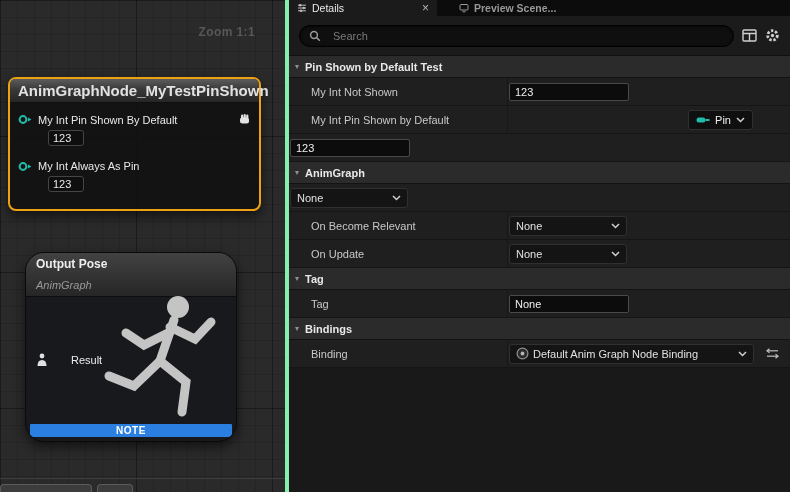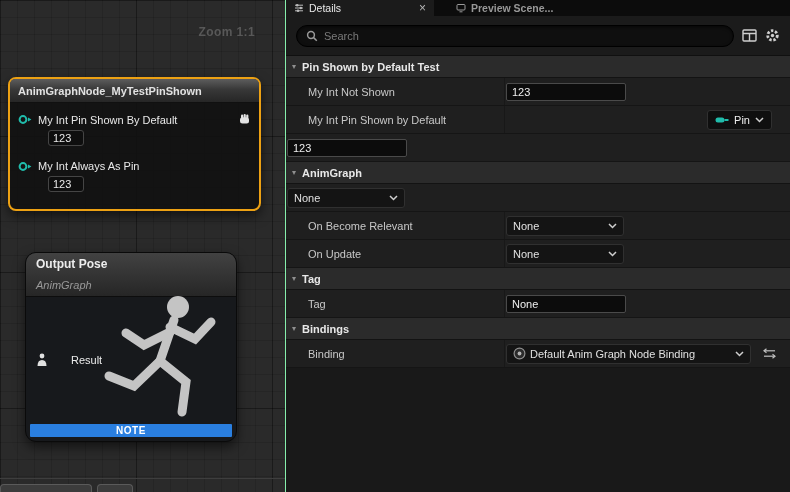--- a/index.html
+++ b/index.html
@@ -20,64 +20,64 @@
   }
   .zoom { position:absolute; top:25px; right:30px; font-size:12px; font-weight:bold; color:#585858; letter-spacing:.4px; }
 
   .node { position:absolute; border-radius:8px; box-shadow:0 5px 12px rgba(0,0,0,.55); }
   .node-test { left:8px; top:77px; width:253px; height:134px; border:2px solid #eda113; background:rgba(17,17,17,.93); }
   .node-header {
     height:24px; display:flex; align-items:center; padding:0 8px;
     border-radius:5px 5px 0 0; background:linear-gradient(to bottom,#5d5d5d,#383838 45%,#262626);
     border-bottom:1px solid #101010;
   }
-  .node-title { font-weight:bold; font-size:11px; color:#e2e2e2; white-space:nowrap; }
+  .node-title { font-weight:bold; font-size:15px; color:#e2e2e2; white-space:nowrap; }
   .pin-row { display:flex; align-items:center; gap:5px; padding:0 8px; margin-top:10px; }
   .pin-row.second { margin-top:14px; }
   .pin-ico { flex:none; display:inline-flex; }
   .pin-label { color:#e8e8e8; font-size:11px; white-space:nowrap; }
   .hand { margin-left:auto; display:inline-flex; }
   .pin-value {
     display:block; margin:4px 0 0 38px; width:36px; height:16px;
     background:#0e0e0e; border:1px solid #454545; border-radius:3px;
     color:#e8e8e8; font-size:11px; padding:0 4px; outline:none;
     font-family:"Liberation Sans","DejaVu Sans",sans-serif;
   }
 
-  .node-out { left:25px; top:252px; width:212px; height:190px; border:1px solid #0a0a0a; border-radius:11px; background:#17191c; overflow:hidden; }
+  .node-out { left:25px; top:252px; width:212px; height:190px; border:1px solid #0a0a0a; border-radius:19px; background:#17191c; overflow:hidden; }
   .node-out-header { padding:4px 10px 5px 10px; background:linear-gradient(to bottom,#424242,#262626); border-bottom:1px solid #0d0d0d; }
   .node-out-title { font-weight:bold; font-size:12px; color:#ededed; }
   .node-out-sub { font-style:italic; font-size:11px; color:#9a9a9a; margin-top:8px; }
   .mannequin { position:absolute; right:4px; top:36px; }
   .result-row { position:absolute; left:10px; top:100px; display:flex; align-items:center; gap:23px; }
   .result-label { color:#ececec; font-size:11px; }
   .note-bar {
     position:absolute; left:4px; right:4px; bottom:4px; height:13px; border-radius:1px;
     background:#2a7fe0; color:#ffffff; font-size:10px; font-weight:bold;
     text-align:center; line-height:13px; letter-spacing:.5px;
   }
 
   .graph-hline { position:absolute; left:0; top:478px; width:285px; height:1px; background:#3e3e3e; }
   .cut-node { position:absolute; top:484px; height:8px; background:#3c3c3c; border:1px solid #5a5a5a; border-bottom:none; border-radius:4px 4px 0 0; }
   .cut1 { left:0; width:92px; }
   .cut2 { left:97px; width:36px; }
 
   
-  .details { position:relative; width:505px; height:492px; background:#191919; border-left:1px solid #86efac; display:flex; flex-direction:column; }
+  .details { position:relative; width:505px; height:492px; background:#191919; border-left:4px solid #86efac; display:flex; flex-direction:column; }
   .tabbar { height:16px; background:#0c0c0c; display:flex; align-items:stretch; flex:none; }
   .tab { display:flex; align-items:center; gap:5px; padding:0 8px; font-size:10.5px; cursor:default; }
   .tab.active { background:#1b1b1b; color:#e8e8e8; width:148px; }
   .tab.inactive { color:#989898; margin-left:14px;font-weight:bold; }
   .tab-close { margin-left:auto; color:#b5b5b5; font-size:12px; line-height:1; }
   .tab-ico { display:inline-flex; }
 
   .searchbar { height:40px; display:flex; align-items:center; padding:0 10px; gap:8px; background:#1b1b1b; border-bottom:1px solid #101010; flex:none; }
   .search-pill {
     flex:1; height:22px; background:#0f0f0f; border:1px solid #000;
-    border-radius:11px; display:flex; align-items:center; padding:0 9px; gap:6px;
+    border-radius:11px; display:flex; align-items:center; padding:0 9px; gap:12px;
     box-shadow:inset 0 1px 3px rgba(0,0,0,.6);
   }
   .search-pill input { flex:1; background:transparent; border:none; outline:none; color:#dddddd; font-size:11px; font-family:"Liberation Sans","DejaVu Sans",sans-serif; }
   .search-pill input::placeholder { color:#7a7a7a; }
   .icon-btn { display:inline-flex; align-items:center; }
 
   .props { display:flex; flex-direction:column; flex:none; }
   .section-header {
     height:22px; background:#2b2b2b; display:flex; align-items:center; gap:6px;
     padding:0 6px; border-bottom:1px solid #131313; font-weight:bold; color:#e8e8e8; font-size:11px;
@@ -92,21 +92,21 @@
     color:#eeeeee; font-size:11px; padding:0 5px; outline:none;
     font-family:"Liberation Sans","DejaVu Sans",sans-serif;
   }
   .dropdown {
     width:118px; height:20px; background:#141414; border:1px solid #303030; border-radius:3px;
     display:flex; align-items:center; padding:0 6px; gap:4px; color:#e0e0e0;
   }
   .dd-label { flex:1; white-space:nowrap; overflow:hidden; }
   .chev { flex:none; display:inline-flex; }
   .pin-btn {
-    margin-left:auto; margin-right:8px; height:20px; background:#0f0f0f;
+    margin-left:auto; margin-right:27px; height:20px; background:#0f0f0f;
     border:1px solid #303030; border-radius:3px; display:flex; align-items:center;
     gap:5px; padding:0 7px; color:#eeeeee;
   }
   .binding-dd { width:245px; }
   .bind-ico { display:inline-flex; flex:none; }
   .revert { margin-left:12px; }
   .details-rest { flex:1; background:#191919; }
 </style>
 </head>
 <body>

